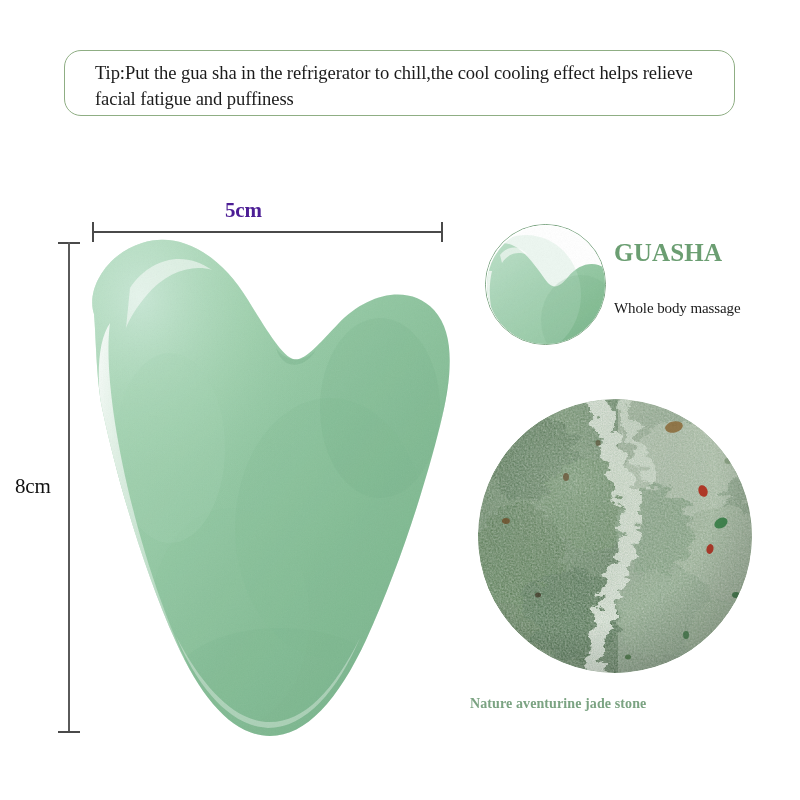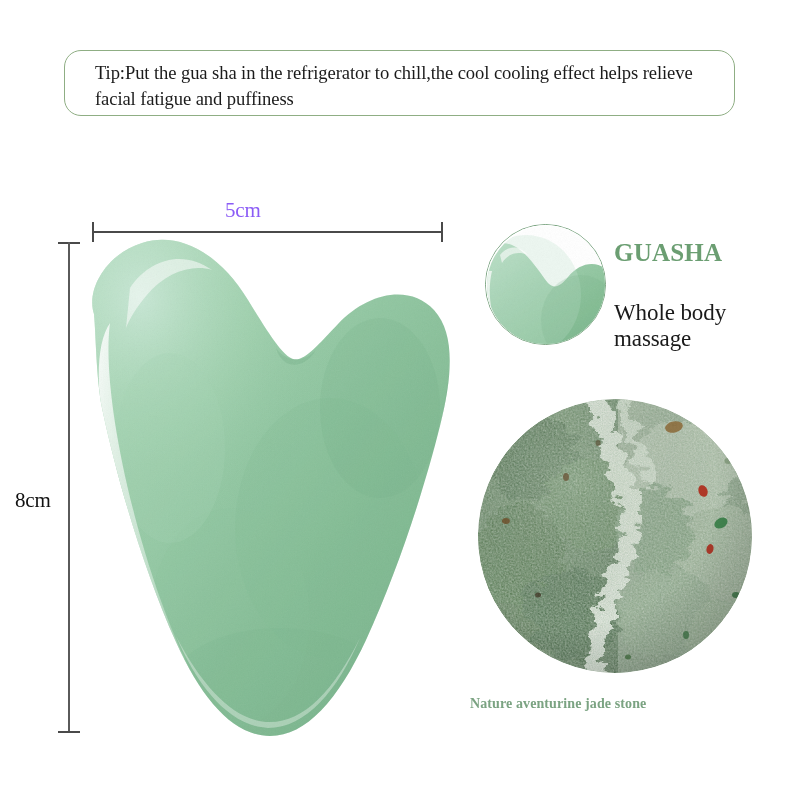--- a/index.html
+++ b/index.html
@@ -58,22 +58,22 @@
     height: 20px;
     background: #4a4a4a;
   }
   .dim-h-cap-l { left: 92px; }
   .dim-h-cap-r { left: 441px; }
   .dim-h-label {
     position: absolute;
     left: 225px;
     top: 198px;
     font-size: 21px;
-    color: #8b5cf6;
-    font-weight: 400;
+    color: #4c1d95;
+    font-weight: 700;
     letter-spacing: -0.2px;
   }
 
   .dim-v-line {
     position: absolute;
     left: 68px;
     top: 242px;
     width: 2px;
     height: 491px;
     background: #5a5a5a;
@@ -83,21 +83,21 @@
     left: 58px;
     width: 22px;
     height: 2px;
     background: #4a4a4a;
   }
   .dim-v-cap-t { top: 242px; }
   .dim-v-cap-b { top: 731px; }
   .dim-v-label {
     position: absolute;
     left: 15px;
-    top: 488px;
+    top: 474px;
     font-size: 21px;
     color: #111111;
     letter-spacing: -0.2px;
     text-align: center;
   }
 
   
   .guasha-main {
     position: absolute;
     left: 80px;
@@ -128,21 +128,21 @@
     font-size: 25px;
     line-height: 26px;
     font-weight: bold;
     color: #6b9e72;
     letter-spacing: 0.2px;
   }
   .guasha-sub {
     position: absolute;
     left: 614px;
     top: 300px;
-    font-size: 23px;
+    font-size: 15px;
     color: #1a1a1a;
     letter-spacing: -0.1px;
   }
 
   
   .stone-circle {
     position: absolute;
     left: 478px;
     top: 399px;
     width: 274px;

